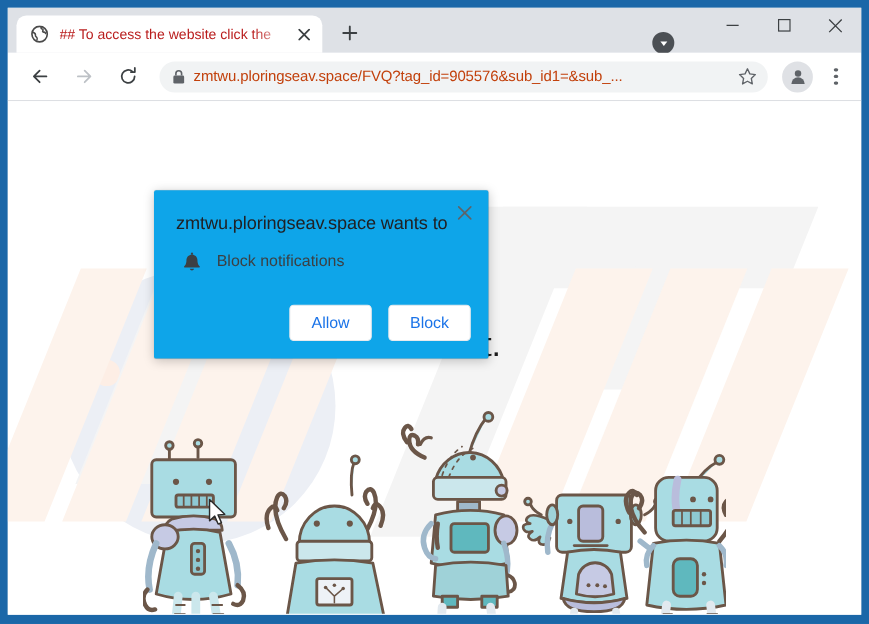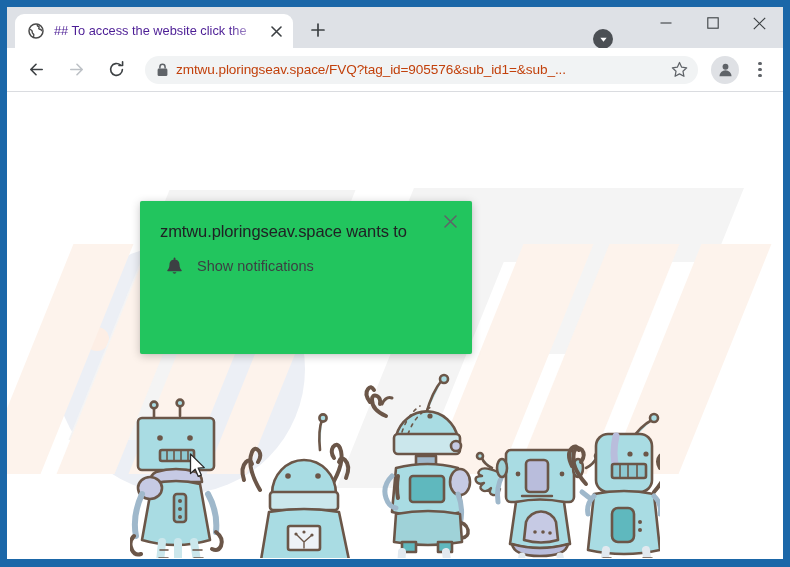--- a/index.html
+++ b/index.html
@@ -41,21 +41,21 @@
     padding: 0 6px 0 12px;
     z-index: 2;
   }
   .tab-favicon {
     width: 17px; height: 17px; flex: 0 0 17px;
     margin-right: 10px;
     display: flex; align-items: center; justify-content: center;
   }
   .tab-title {
     flex: 1 1 auto;
-    font-size: 12.8px; color: #4c1d95;
+    font-size: 12.8px; color: #b91c1c;
     white-space: nowrap; overflow: hidden;
     -webkit-mask-image: linear-gradient(to right, #000 83%, transparent 100%);
             mask-image: linear-gradient(to right, #000 83%, transparent 100%);
     line-height: 18px;
   }
   .tab-close {
     width: 22px; height: 22px; flex: 0 0 22px;
     display: flex; align-items: center; justify-content: center;
     border-radius: 50%;
   }
@@ -172,23 +172,23 @@
 
   .robots-wrap {
     position: absolute; left: 0; right: 0; top: 278px;
     display: flex; align-items: flex-end; justify-content: center;
     height: 230px;
   }
 
   
   .perm-bubble {
     position: absolute;
-    left: 133px; top: 109px;
-    width: 332px; height: 153px;
-    background: #22c55e;
+    left: 133px; top: 81px;
+    width: 304px; height: 153px;
+    background: #0ea5e9;
     border-radius: 2px;
     box-shadow: 0 2px 10px rgba(0,0,0,0.22), 0 0 1px rgba(0,0,0,0.18);
     z-index: 50;
   }
   .perm-close {
     position: absolute; right: 9px; top: 7px;
     width: 26px; height: 26px;
     display: flex; align-items: center; justify-content: center;
     border-radius: 50%;
   }
@@ -523,23 +523,27 @@
         <div class="perm-title">zmtwu.ploringseav.space wants to</div>
 
         <div class="perm-row">
           <span class="perm-bell">
             <svg width="17" height="19" viewBox="0 0 18 20">
               <path d="M9 2.6 c-3.3 0 -5.3 2.3 -5.3 5.4 c0 3.9 -1.6 5.3 -2.3 6.1 c-0.3 0.4 0 0.9 0.5 0.9 h14.2 c0.5 0 0.8 -0.5 0.5 -0.9 c-0.7 -0.8 -2.3 -2.2 -2.3 -6.1 c0 -3.1 -2 -5.4 -5.3 -5.4z" fill="#3c4043"></path>
               <rect x="8.2" y="0.4" width="1.7" height="2.6" rx="0.8" fill="#3c4043"></rect>
               <path d="M6.9 16.2 a2.2 2.2 0 0 0 4.2 0z" fill="#3c4043"></path>
             </svg>
           </span>
-          <span class="perm-option">Show notifications</span>
-        </div>
-
+          <span class="perm-option">Block notifications</span>
+        </div>
+
+        <div class="perm-actions">
+          <button class="perm-btn">Allow</button>
+          <button class="perm-btn">Block</button>
+        </div>
       </div>
 
       <div class="cursor">
         <svg width="18" height="26" viewBox="0 0 18 26">
           <path d="M1.5 1 L1.5 20.5 L6.2 16.2 L9.3 23.4 L12.3 22.1 L9.2 15.1 L15.3 14.6 Z" fill="#ffffff" stroke="#2b2b2b" stroke-width="1.3" stroke-linejoin="round"></path>
         </svg>
       </div>
 
     </div>
   </div>

